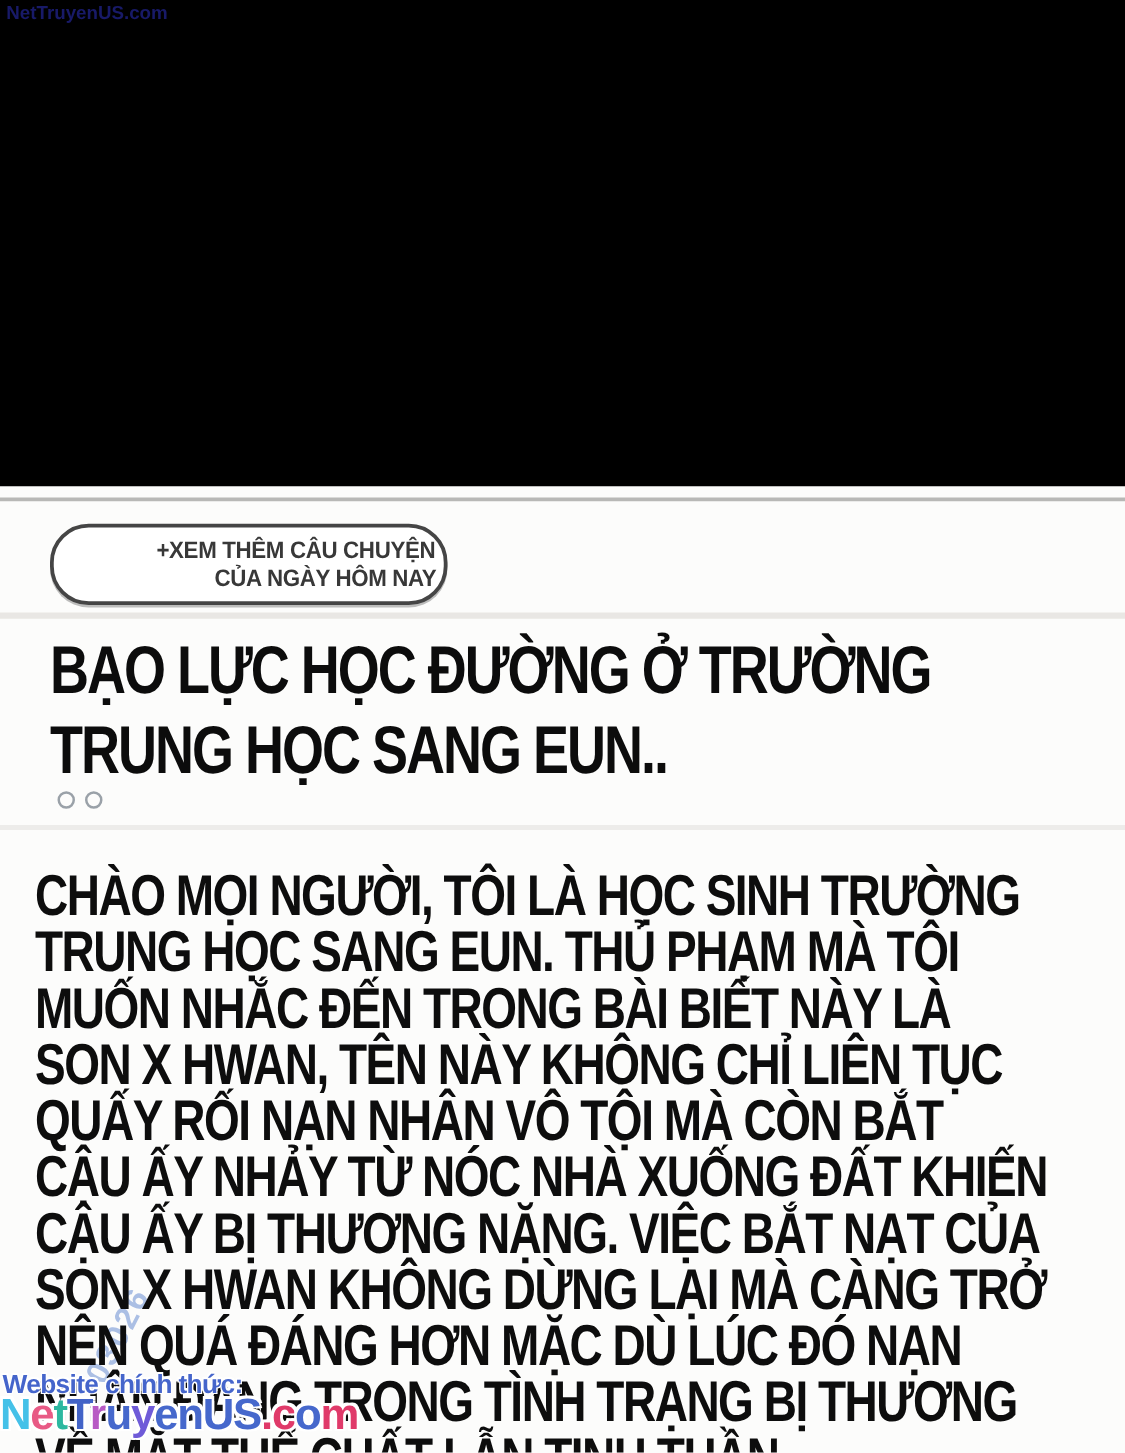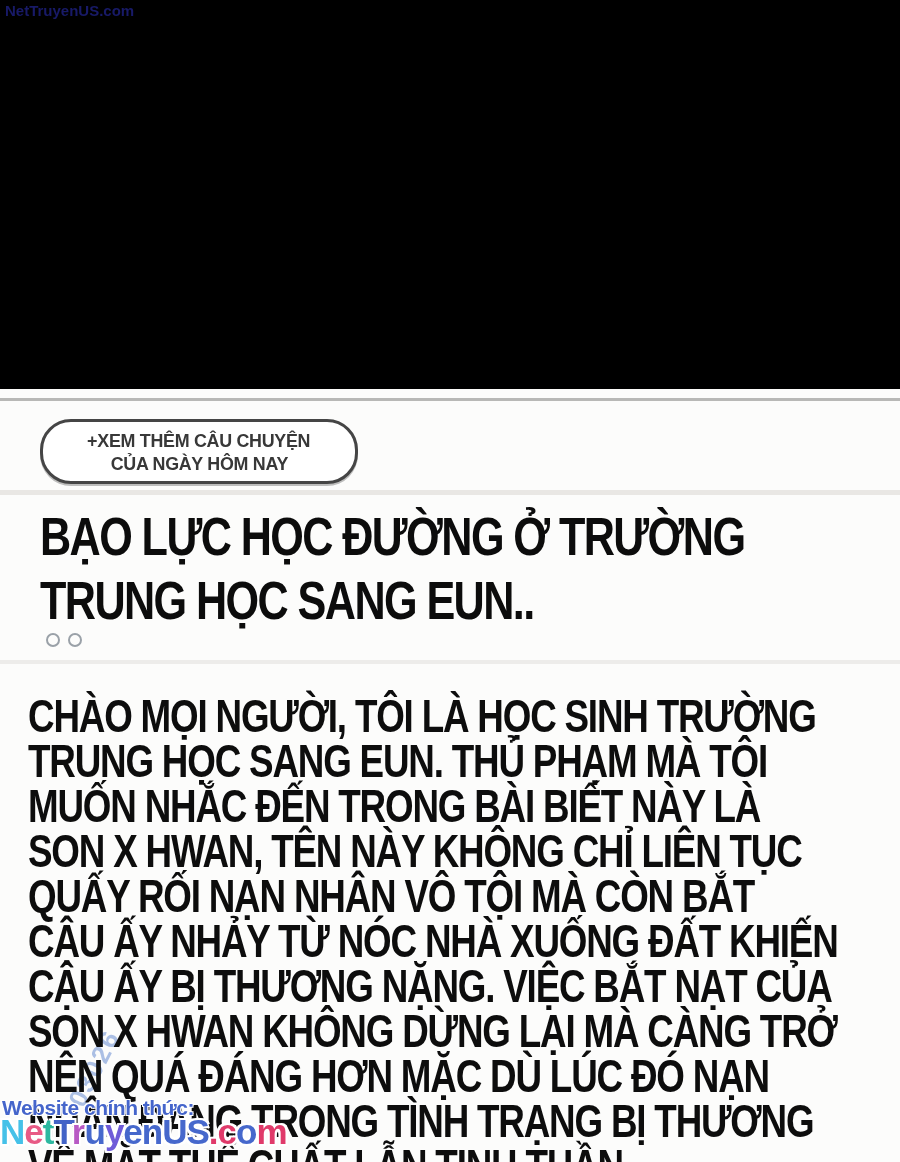--- a/index.html
+++ b/index.html
@@ -13,21 +13,21 @@
        color:#181a68;letter-spacing:0;z-index:3;}
 
   
   .divider-1{left:0;top:398px;width:900px;height:3px;background:#b8b8b6;}
   .divider-2{left:0;top:490px;width:900px;height:5px;background:#e9e7e4;}
   .divider-3{left:0;top:660px;width:900px;height:4px;background:#edecea;}
 
   
   .read-more{left:40px;top:419px;width:312px;height:59px;background:#fff;
        border:3px solid #454545;border-radius:31px;display:flex;
-       flex-direction:column;align-items:center;justify-content:center;
+       flex-direction:column;align-items:flex-end;justify-content:center;
        box-shadow:0 2px 0 rgba(0,0,0,.25);z-index:2;cursor:pointer;}
   .read-more .btn-line{font-size:19px;font-weight:800;color:#383838;
        line-height:23px;white-space:nowrap;transform:scaleX(.94);
        letter-spacing:-.3px;}
 
   
   .post-title{left:40px;top:504px;width:1000px;z-index:2;
        font-size:54px;font-weight:900;color:#0c0c0c;line-height:64px;
        letter-spacing:-2px;transform:scaleX(.8);transform-origin:0 0;
        white-space:nowrap;}

